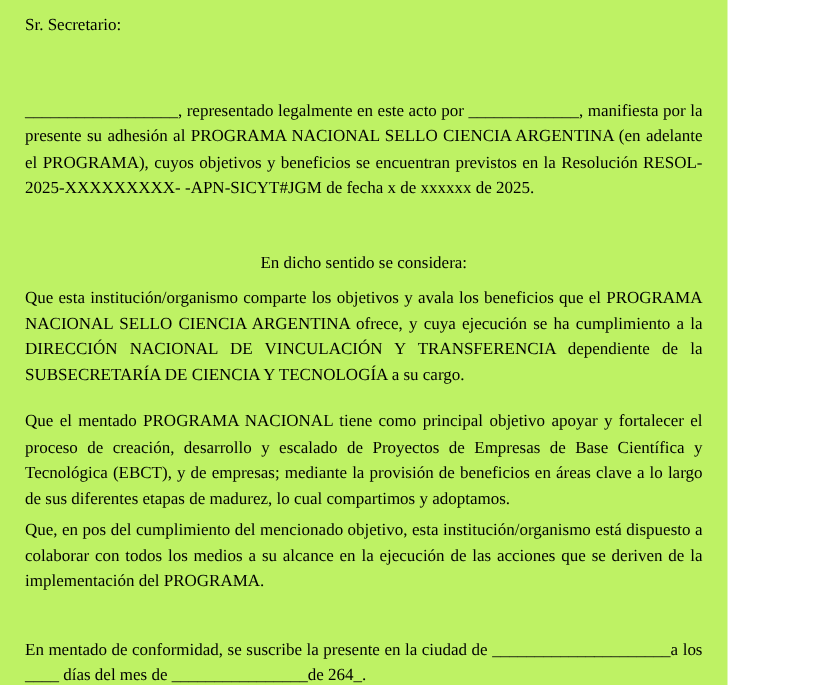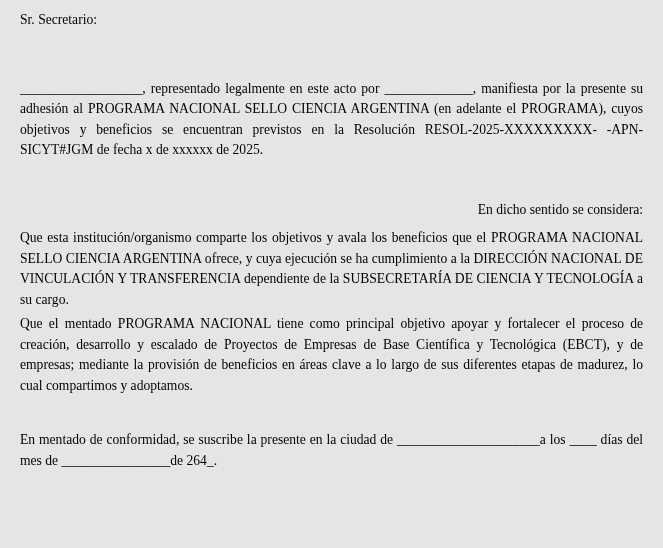--- a/index.html
+++ b/index.html
@@ -7,48 +7,48 @@
     padding: 0;
     background: #ffffff;
   }
   body {
     width: 663px;
     height: 548px;
     overflow: hidden;
   }
   .page {
     box-sizing: border-box;
-    width: 663px;
+    width: 582px;
     height: 548px;
     padding: 10px 20px 0 20px;
-    background: #e5e5e5;
+    background: #bef264;
     color: #000000;
     font-family: "Liberation Serif", "DejaVu Serif", serif;
     font-size: 13.6px;
     line-height: 20.5px;
   }
   p {
     margin: 0;
     padding: 0;
   }
   .para {
     text-align: justify;
   }
   .salutation {
     text-align: left;
   }
   .adhesion {
     margin-top: 48px;
   }
   .intro {
     margin-top: 39px;
-    text-align: right;
+    text-align: center;
   }
   .consideration-1 { margin-top: 8px; }
-  .consideration-2 { margin-top: 4px; }
+  .consideration-2 { margin-top: 17px; }
   .consideration-3 { margin-top: 5px; }
   .closing { margin-top: 34px; }
   .blank {
     letter-spacing: 0;
     white-space: nowrap;
   }
 </style>
 </head>
 <body>
 
@@ -57,16 +57,17 @@
   <p class="salutation">Sr. Secretario:</p>
 
   <p class="para adhesion"><span class="blank">__________________</span><span>, representado legalmente en este acto por </span><span class="blank">_____________</span><span>, manifiesta por la presente su adhesión al PROGRAMA NACIONAL SELLO CIENCIA ARGENTINA (en adelante el PROGRAMA), cuyos objetivos y beneficios se encuentran previstos en la Resolución RESOL-2025-XXXXXXXXX- -APN-SICYT#JGM de fecha x de xxxxxx de 2025.</span></p>
 
   <p class="intro">En dicho sentido se considera:</p>
 
   <p class="para consideration-1">Que esta institución/organismo comparte los objetivos y avala los beneficios que el PROGRAMA NACIONAL SELLO CIENCIA ARGENTINA ofrece, y cuya ejecución se ha cumplimiento a la DIRECCIÓN NACIONAL DE VINCULACIÓN Y TRANSFERENCIA dependiente de la SUBSECRETARÍA DE CIENCIA Y TECNOLOGÍA a su cargo.</p>
 
   <p class="para consideration-2">Que el mentado PROGRAMA NACIONAL tiene como principal objetivo apoyar y fortalecer el proceso de creación, desarrollo y escalado de Proyectos de Empresas de Base Científica y Tecnológica (EBCT), y de empresas; mediante la provisión de beneficios en áreas clave a lo largo de sus diferentes etapas de madurez, lo cual compartimos y adoptamos.</p>
 
+  <p class="para consideration-3">Que, en pos del cumplimiento del mencionado objetivo, esta institución/organismo está dispuesto a colaborar con todos los medios a su alcance en la ejecución de las acciones que se deriven de la implementación del PROGRAMA.</p>
 
   <p class="para closing"><span>En mentado de conformidad, se suscribe la presente en la ciudad de </span><span class="blank">_____________________</span><span>a los </span><span class="blank">____</span><span> días del mes de </span><span class="blank">________________</span><span>de 264</span><span class="blank">_</span><span>.</span></p>
 
 </div>
 
 </body></html>

